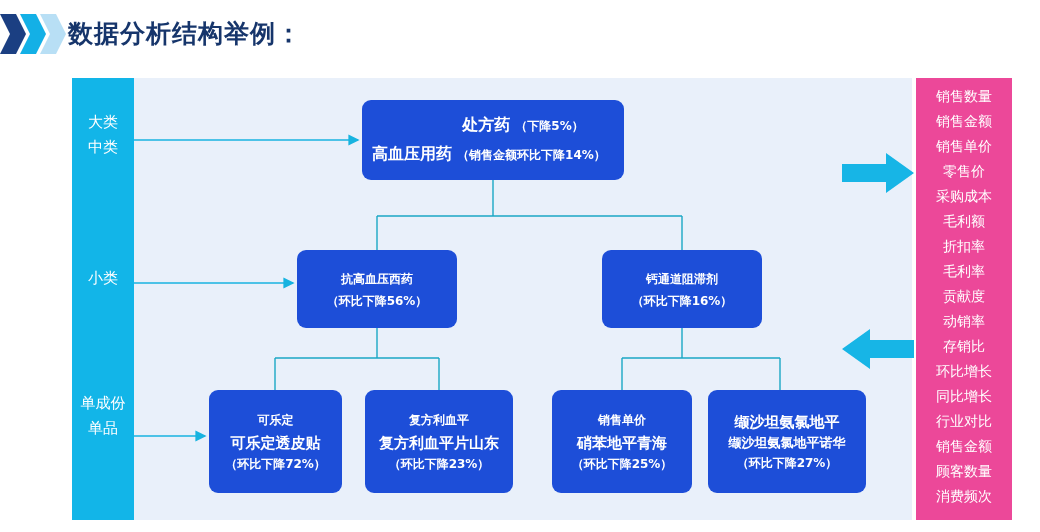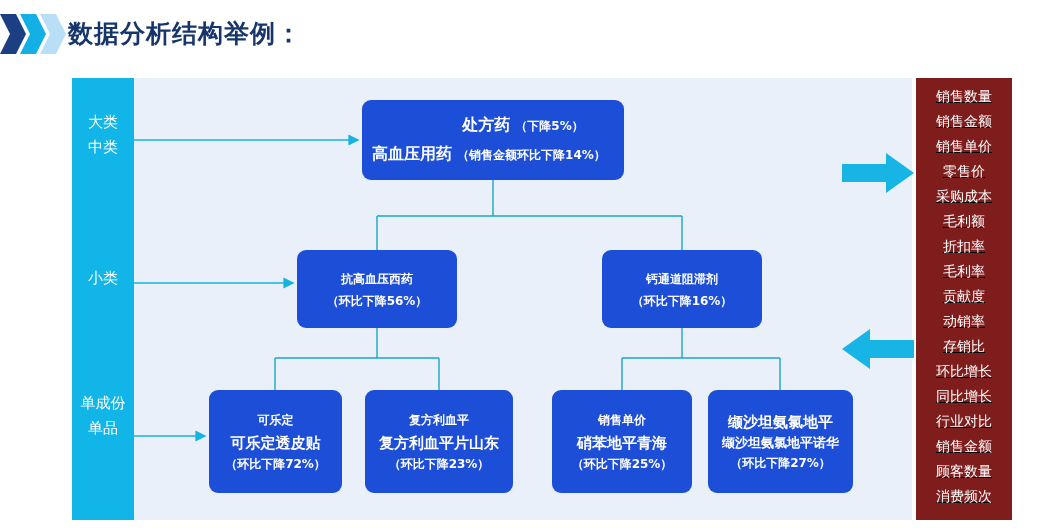--- a/index.html
+++ b/index.html
@@ -41,22 +41,21 @@
     font-family: "DejaVu Sans", "Liberation Sans", sans-serif;
   }
   #lab-1 { top: 32px; }
   #lab-2 { top: 188px; }
   #lab-3 { top: 313px; }
 
   
   #metric-col {
     position: absolute; left: 844px; top: 0;
     width: 96px; height: 442px;
-    background: #7f1d1d;
-    text-decoration: underline;
+    background: #ec4899;
   }
   .metric {
     color: #ffffff; text-align: center;
     font-size: 14px; line-height: 25px; font-weight: 500;
     font-family: "DejaVu Sans", "Liberation Sans", sans-serif;
     white-space: nowrap;
   }
   #metric-list { padding-top: 6px; }
 
   
@@ -80,21 +79,21 @@
   #n-root .row1 { text-align: center; padding-left: 60px; }
   #n-root .row2 { text-align: left; padding-left: 10px; margin-top: 8px; }
   #n-root .big { font-size: 16px; font-weight: 700; }
 
   #n-m1 { left: 225px; top: 172px; width: 160px; height: 78px; }
   #n-m2 { left: 530px; top: 172px; width: 160px; height: 78px; }
 
   #n-c1 { left: 137px; top: 312px; width: 133px; height: 103px; }
   #n-c2 { left: 293px; top: 312px; width: 148px; height: 103px; }
   #n-c3 { left: 480px; top: 312px; width: 140px; height: 103px; }
-  #n-c4 { left: 636px; top: 312px; width: 145px; height: 103px; }
+  #n-c4 { left: 636px; top: 312px; width: 158px; height: 103px; }
 
   
   #wires { position: absolute; left: 0; top: 0; width: 840px; height: 442px; pointer-events: none; }
 
   
   .side-arrow { position: absolute; }
   #arrow-right { left: 770px; top: 74px; width: 72px; height: 42px; }
   #arrow-left  { left: 770px; top: 250px; width: 72px; height: 42px; }
 </style>
 </head>

